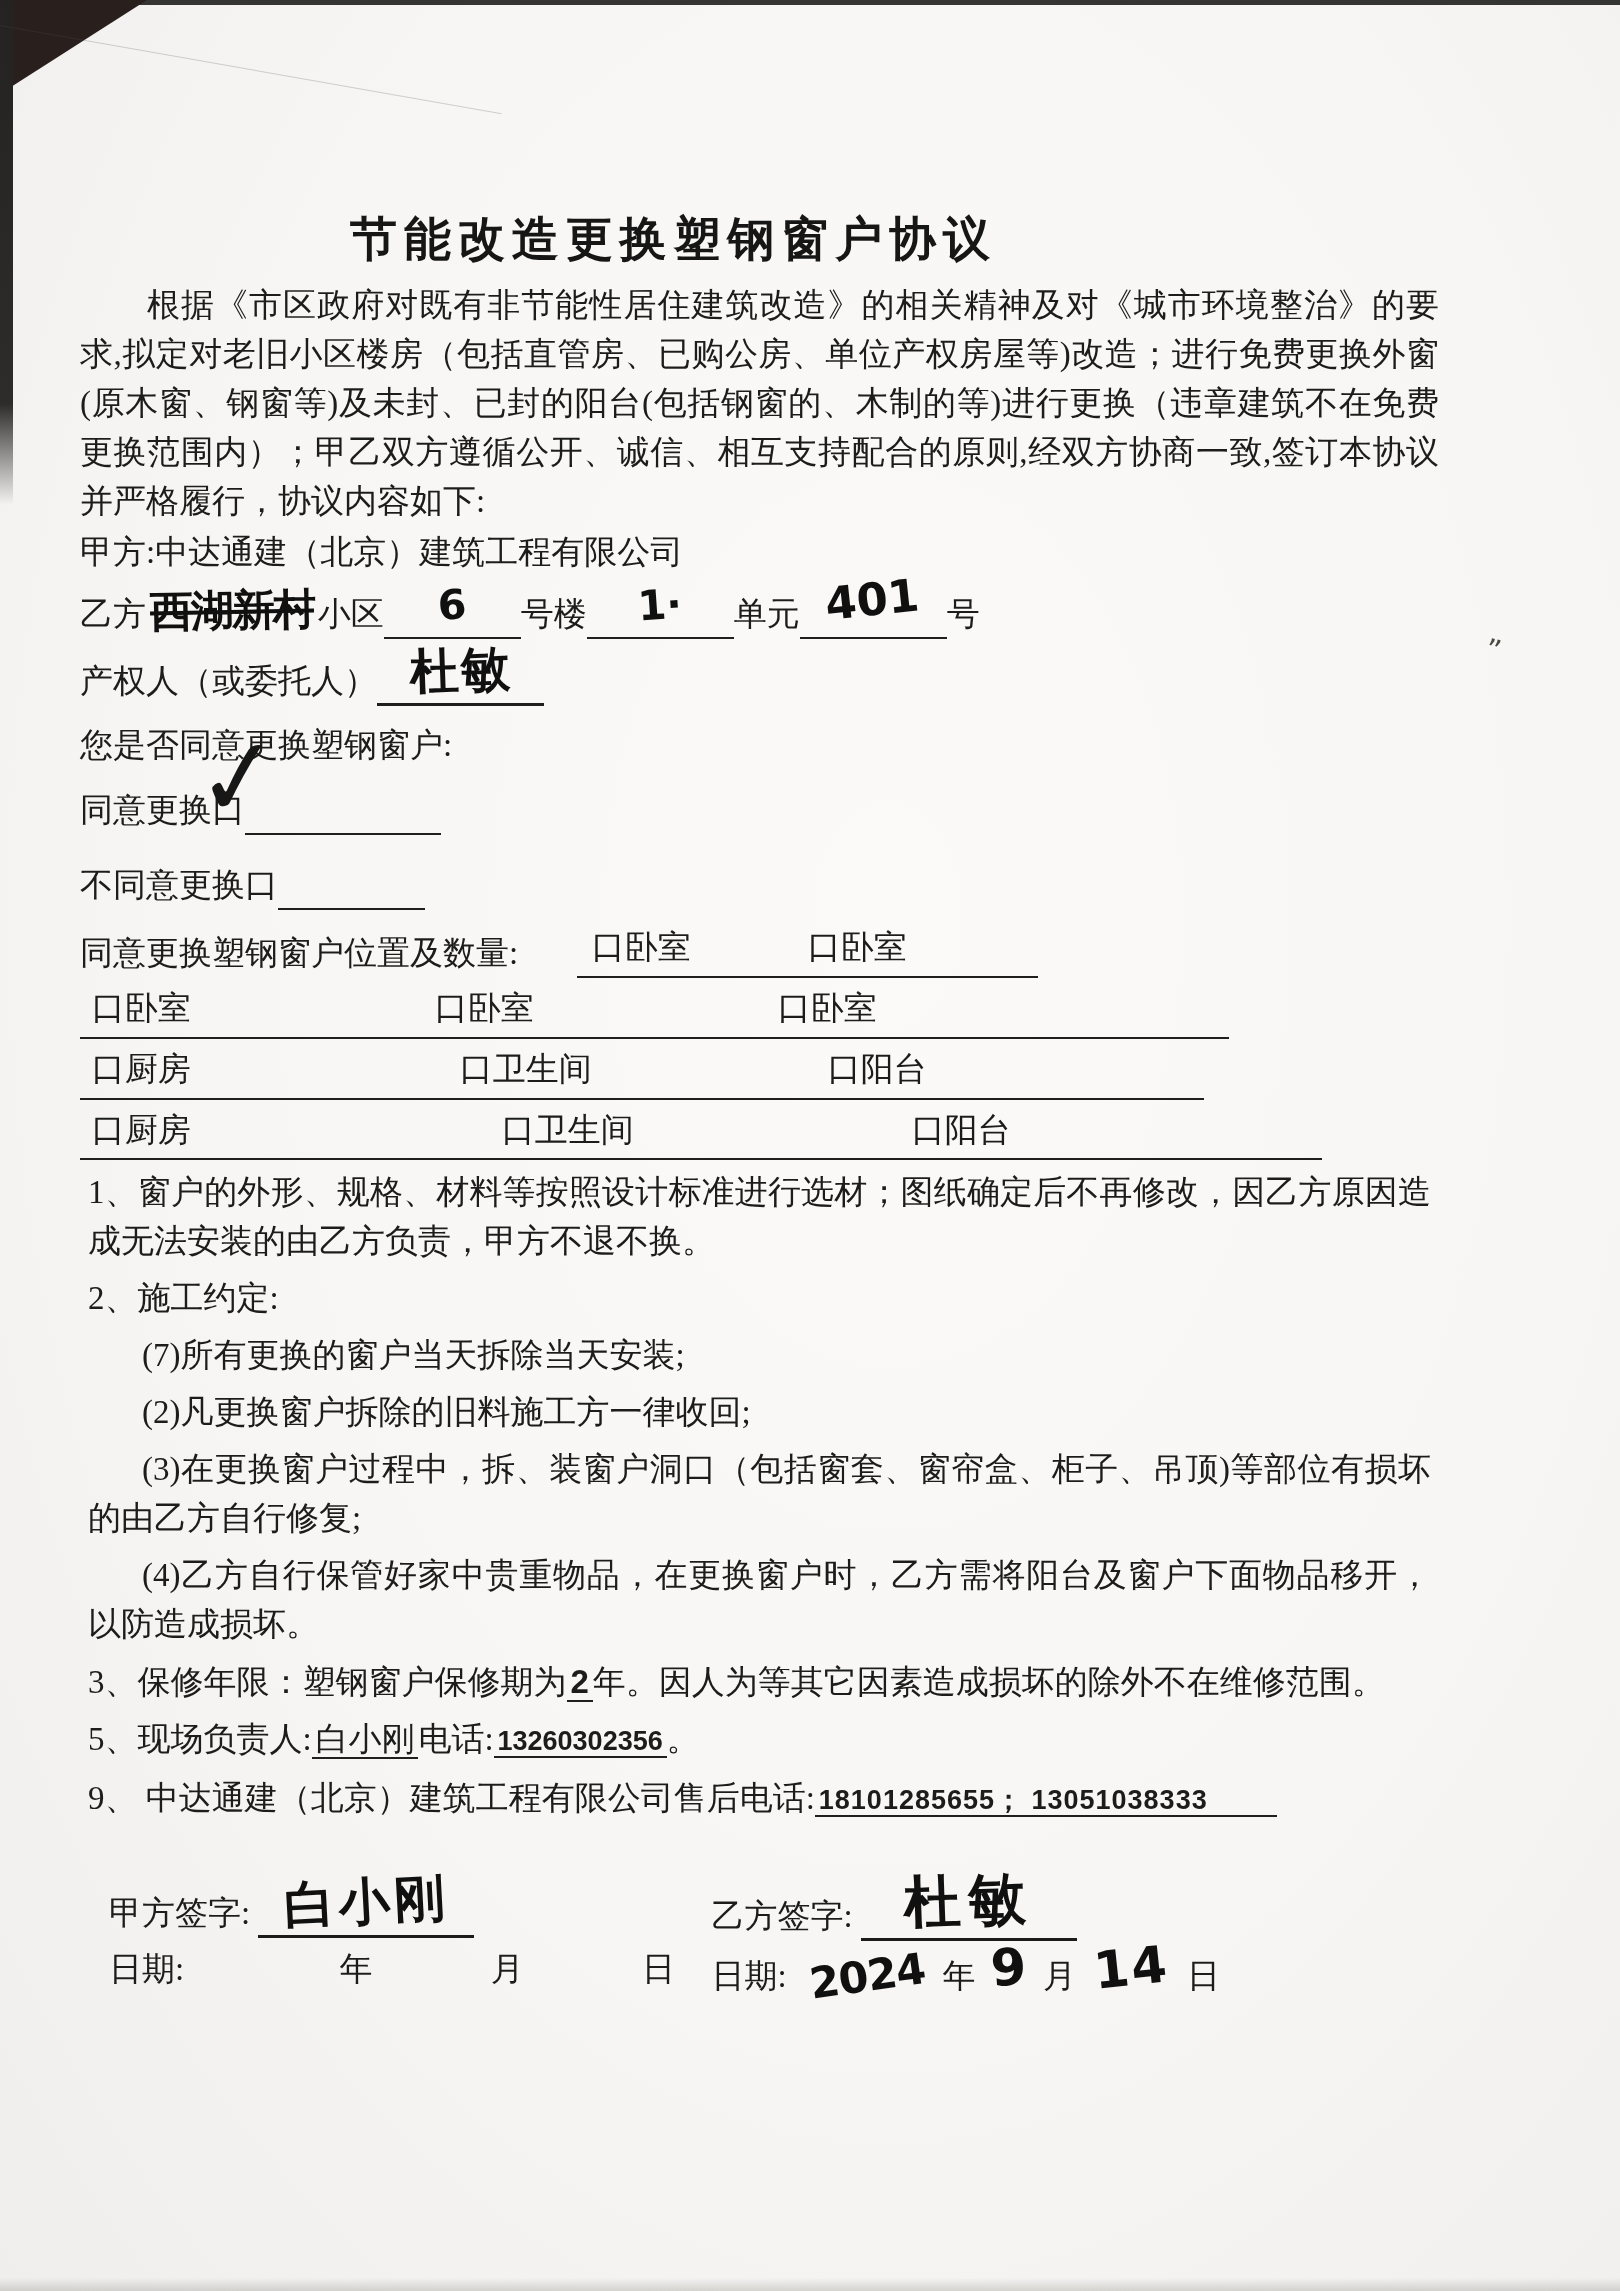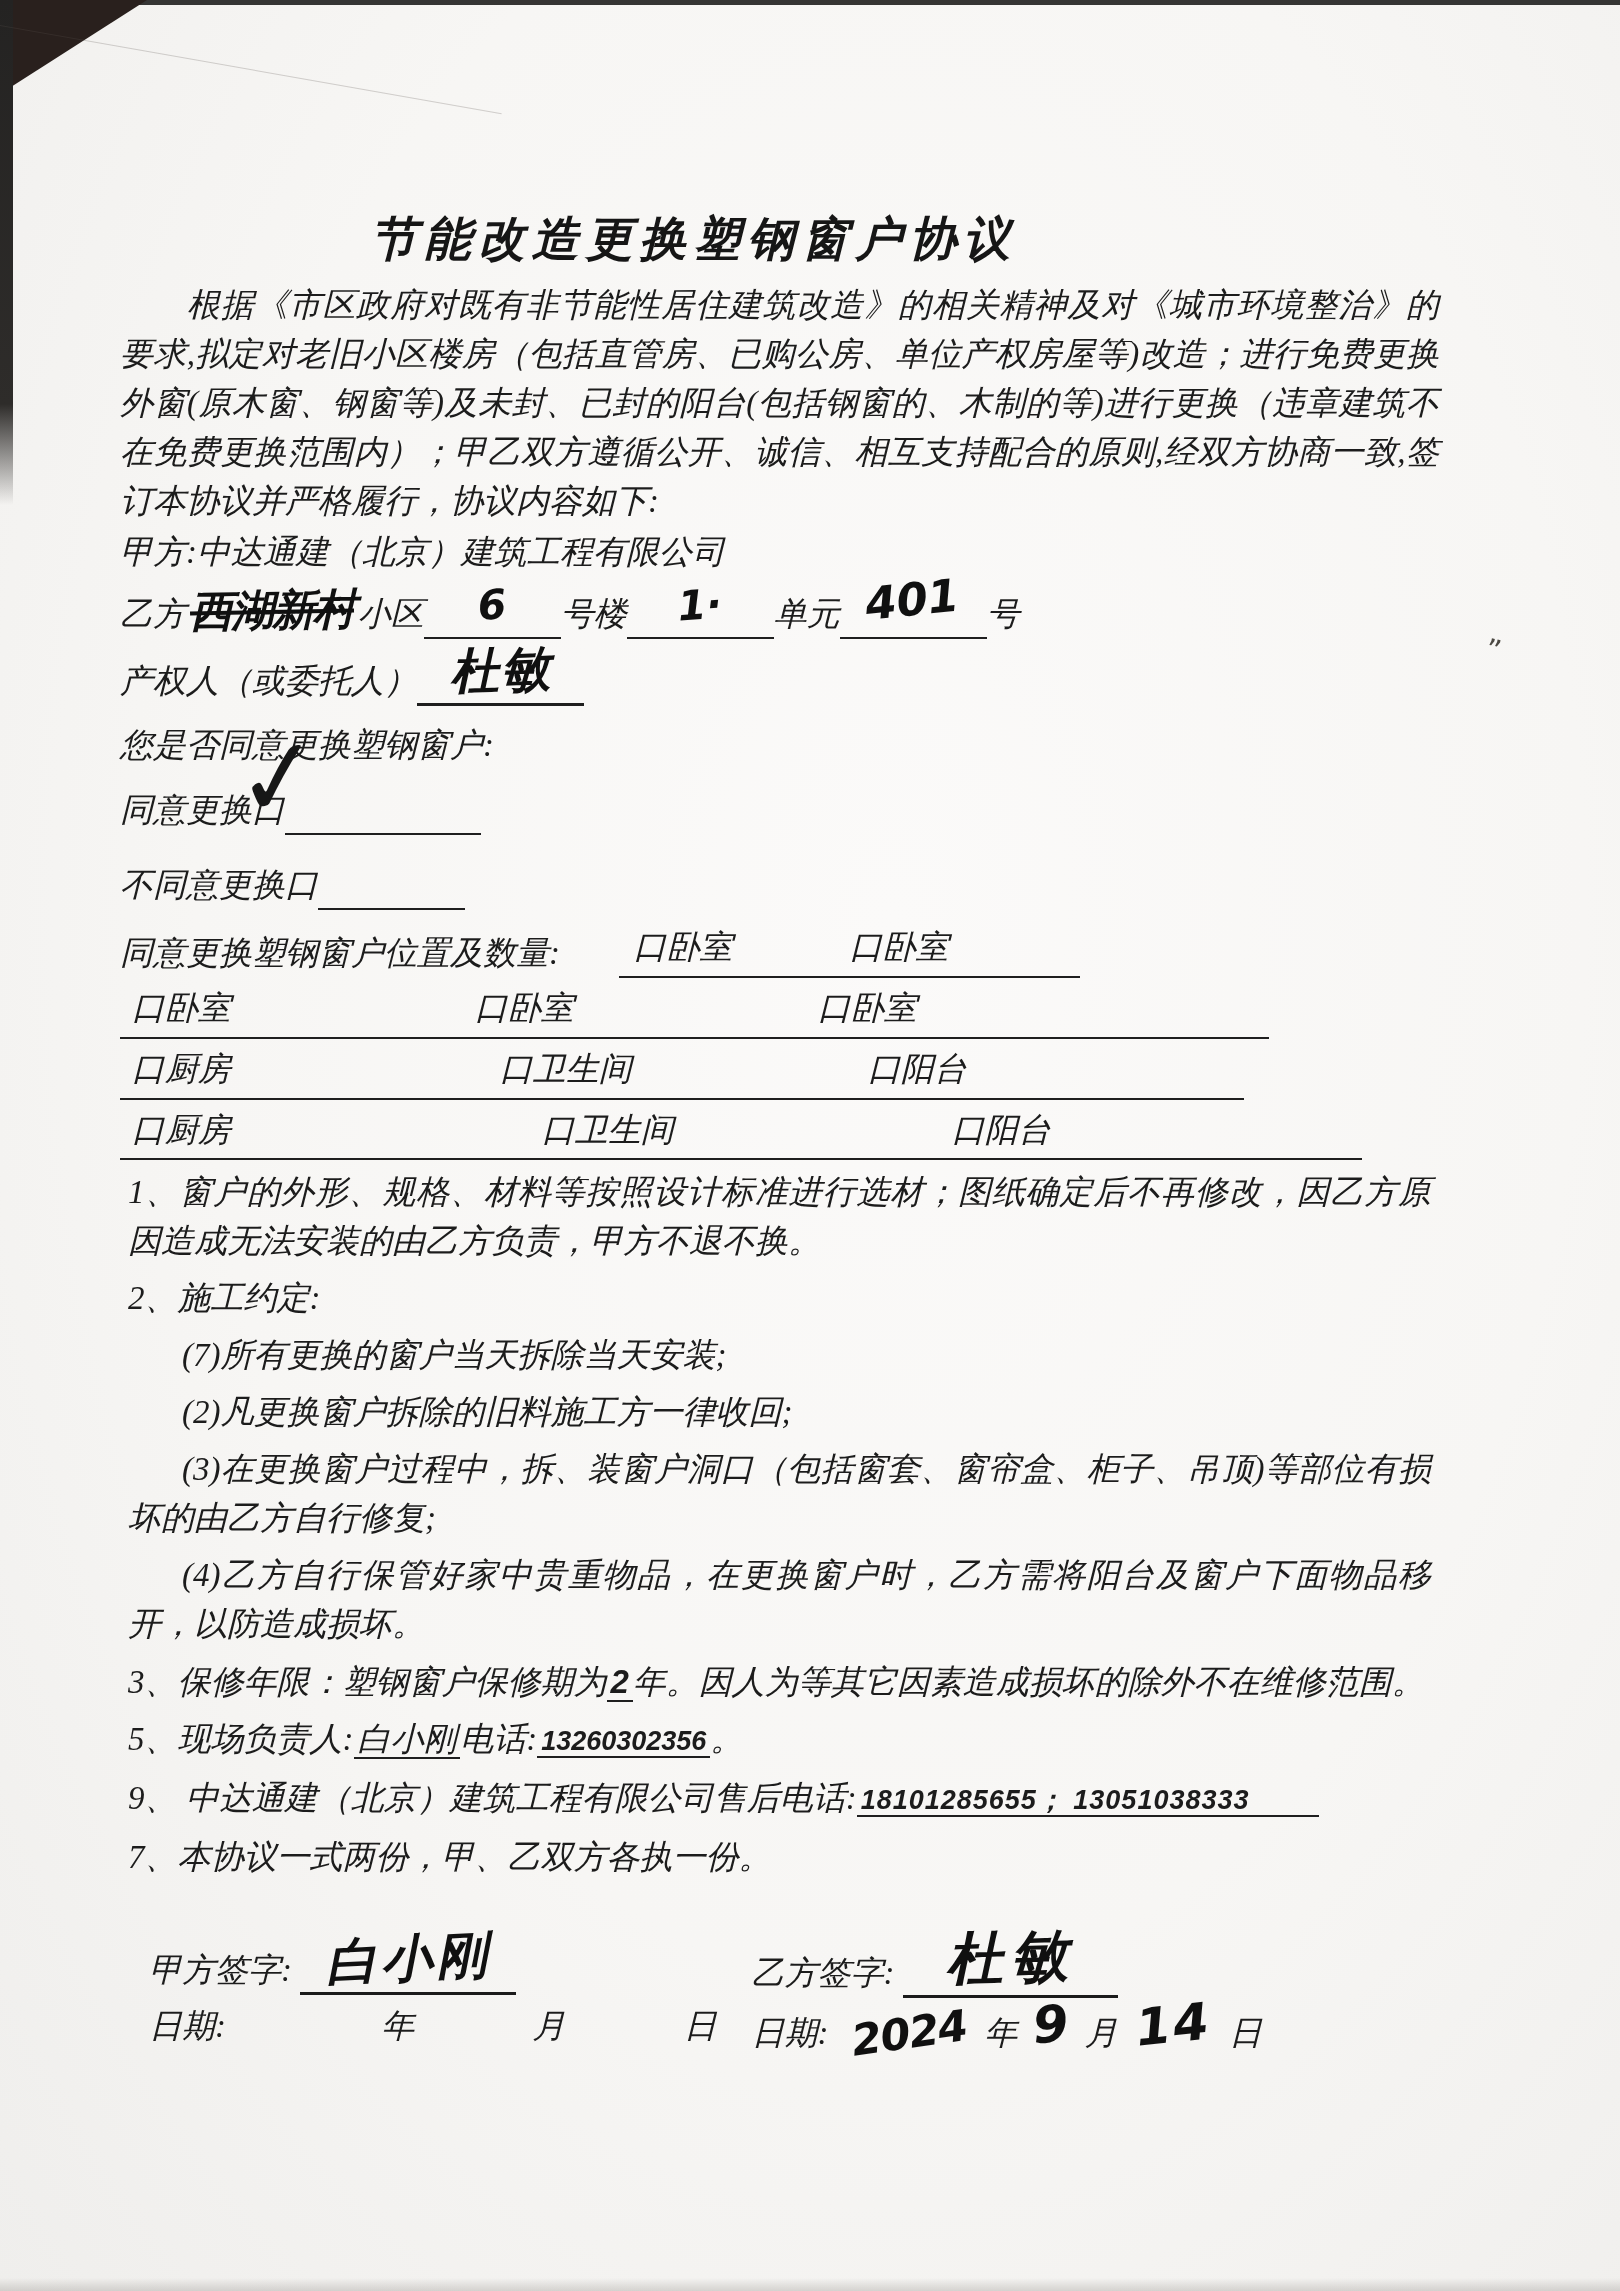--- a/index.html
+++ b/index.html
@@ -15,21 +15,21 @@
   }
   
   .artifact-top-line{position:absolute;top:0;left:0;width:100%;height:4.9px;background:#20201f;opacity:.9;}
   .artifact-corner{position:absolute;top:0;left:0;width:147px;height:94px;background:#29201d;clip-path:polygon(0 0,100% 0,0 100%);}
   .artifact-left-strip{position:absolute;top:0;left:0;width:12.7px;height:505px;background:linear-gradient(180deg,#242322 0%,#2e2c2a 80%,rgba(46,44,42,0) 100%);}
   .artifact-crease{position:absolute;top:17.6px;left:-39px;width:549px;height:1px;background:rgba(90,85,80,.25);transform:rotate(10deg);transform-origin:left top;}
   .artifact-speck{position:absolute;left:1486px;top:633px;font-size:29px;color:#4c4943;transform:rotate(12deg);font-family:"DejaVu Sans",sans-serif;}
   .artifact-bottom-shade{position:absolute;left:0;bottom:0;width:100%;height:13.7px;background:linear-gradient(0deg,rgba(120,115,110,.28),rgba(120,115,110,0));}
 
   
-  .content{position:relative;padding:208px 181px 0 120px;font-size:33px;line-height:49px;font-style:italic;}
+  .content{position:relative;padding:208px 181px 0 80px;font-size:33px;line-height:49px;}
   .title{
     font-family:"Liberation Sans", sans-serif;
     font-weight:700;font-size:47px;line-height:61px;
     text-align:center;letter-spacing:6.9px;
     transform:translateX(-86px);
     color:#161616;
   }
   .intro{margin:11.8px 0 0;text-indent:67px;text-align:justify;}
   .line{margin:0;}
   .mt2{margin-top:2px}
@@ -170,21 +170,20 @@
       <p class="term sub">(4)乙方自行保管好家中贵重物品，在更换窗户时，乙方需将阳台及窗户下面物品移开，以防造成损坏。</p>
       <p class="term">
         <span>3、保修年限：塑钢窗户保修期为</span><span class="u b-years">2</span><span>年。因人为等其它因素造成损坏的除外不在维修范围。</span>
       </p>
       <p class="term">
         <span>5、现场负责人:</span><span class="u">白小刚</span><span>电话:</span><span class="u num">13260302356</span><span>。</span>
       </p>
       <p class="term">
         <span>9、 中达通建（北京）建筑工程有限公司售后电话:</span><span class="u num phones-long">18101285655；  13051038333</span>
       </p>
-      <p class="term">7、本协议一式两份，甲、乙双方各执一份。</p>
     </div>
 
     <div class="sig-block">
       <div class="sig-col-a">
         <p class="line sig-row">
           <span>甲方签字:</span>
           <span class="sig-line"><span class="hw hw-sig-a">白小刚</span></span>
         </p>
         <p class="line date-row">
           <span>日期:</span>

